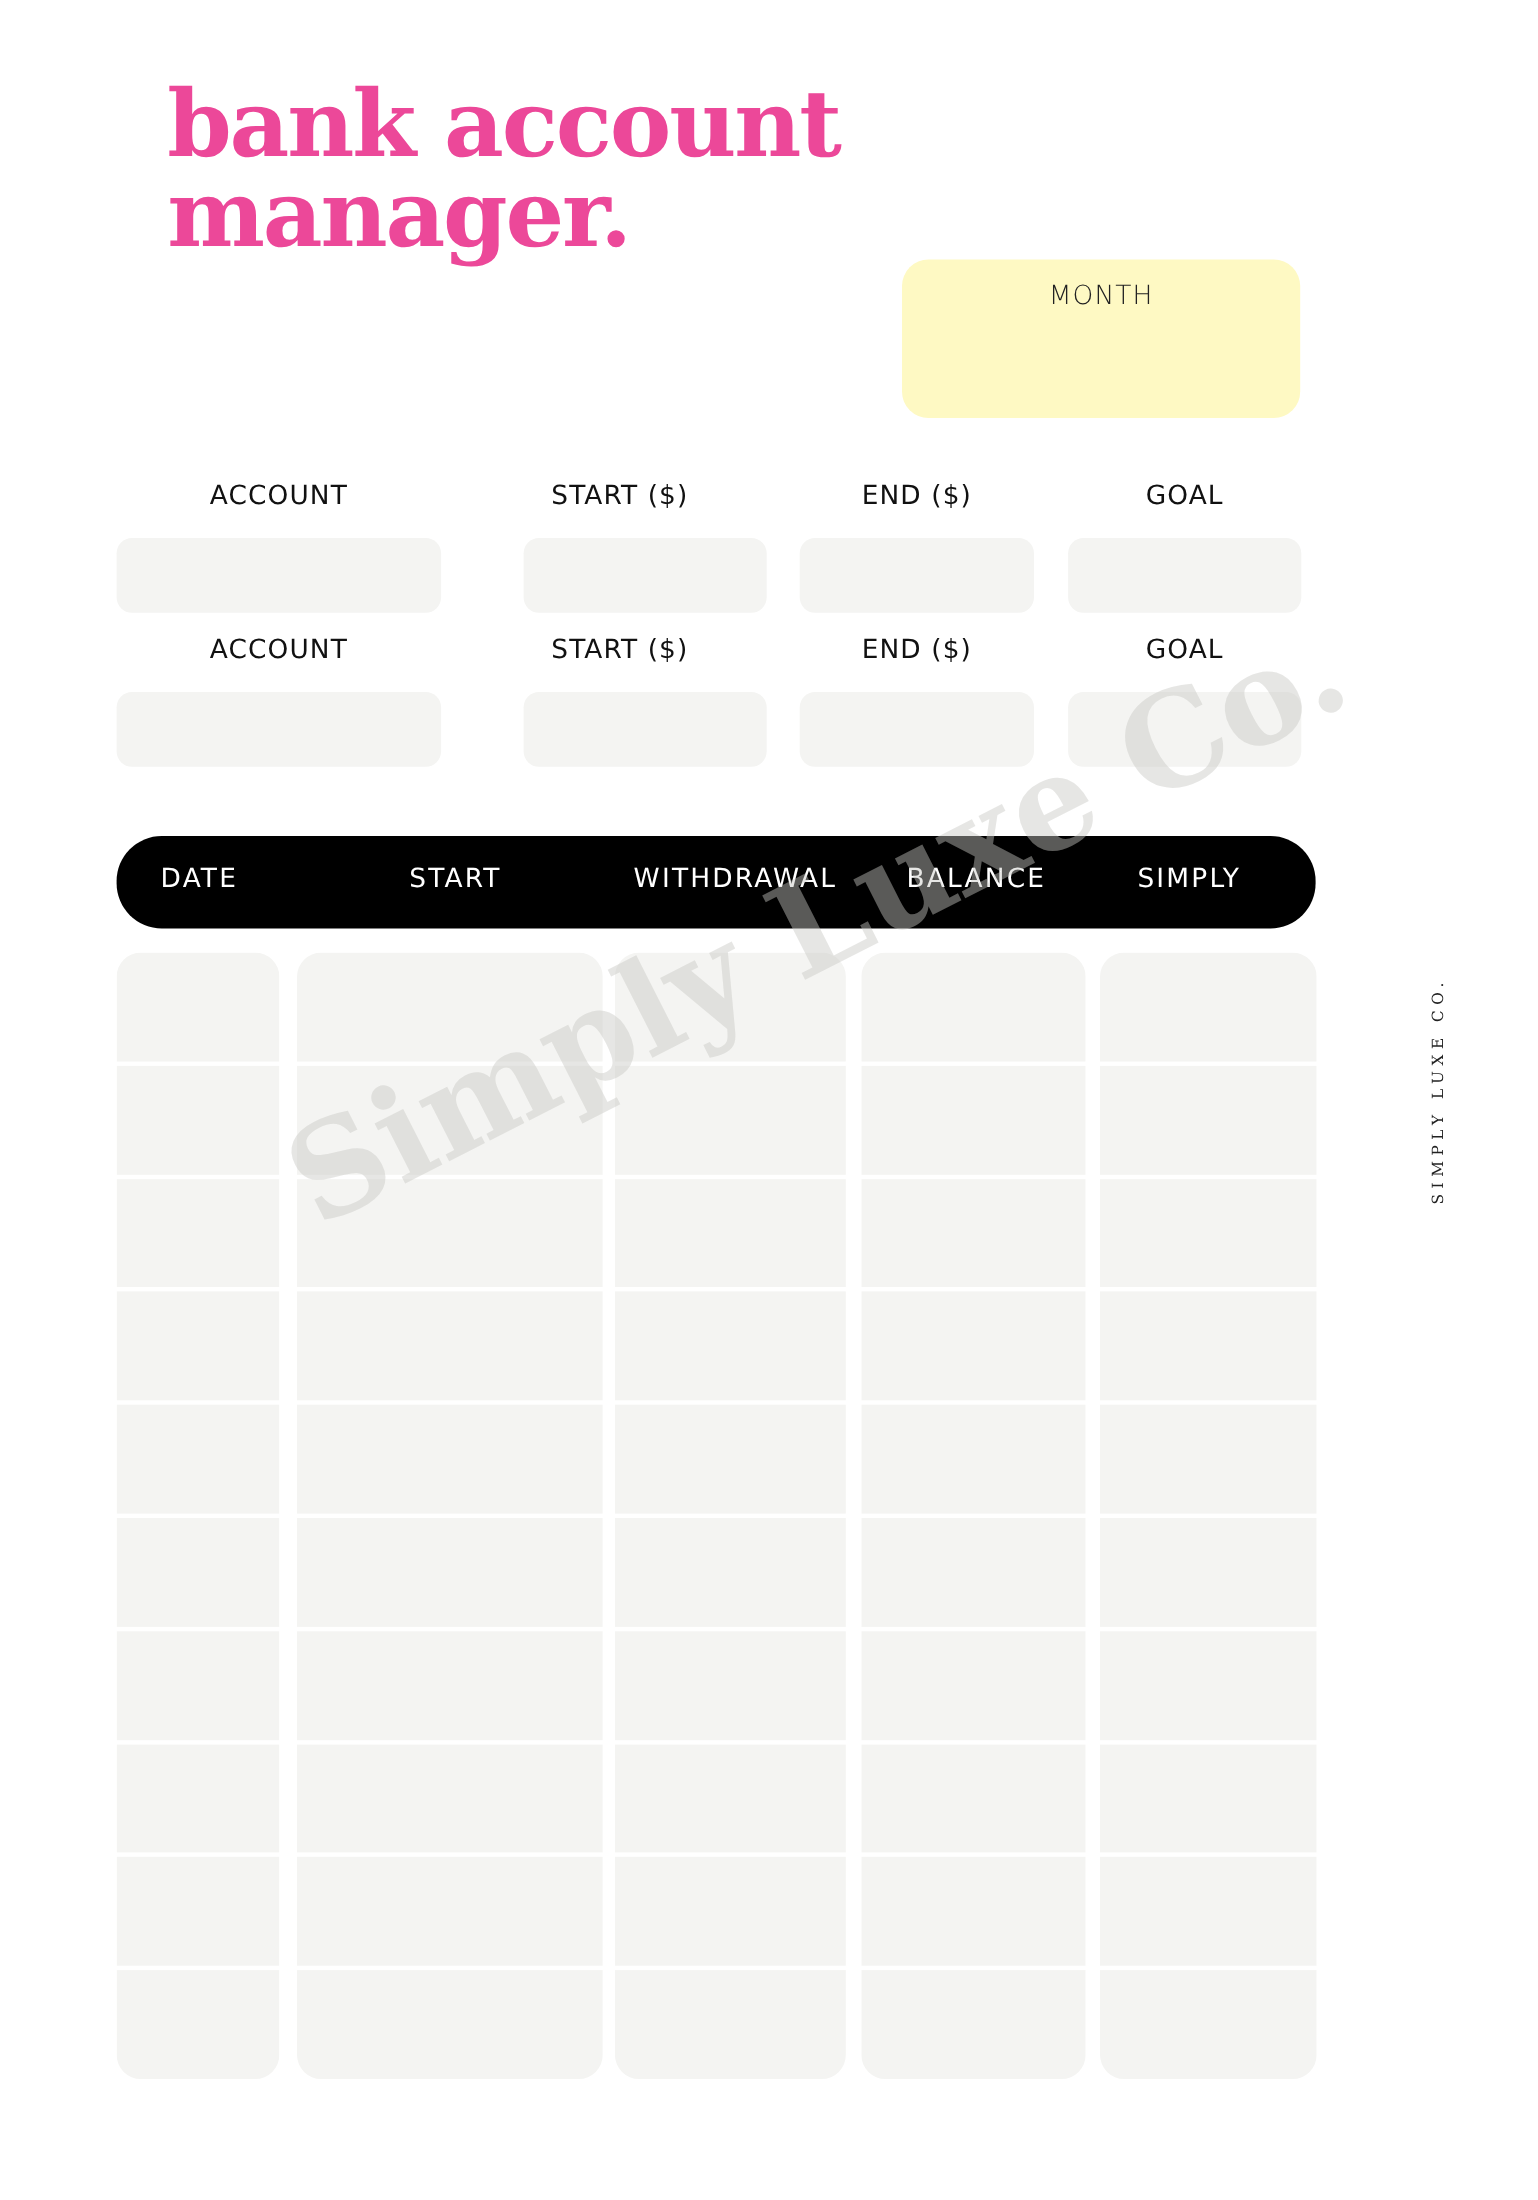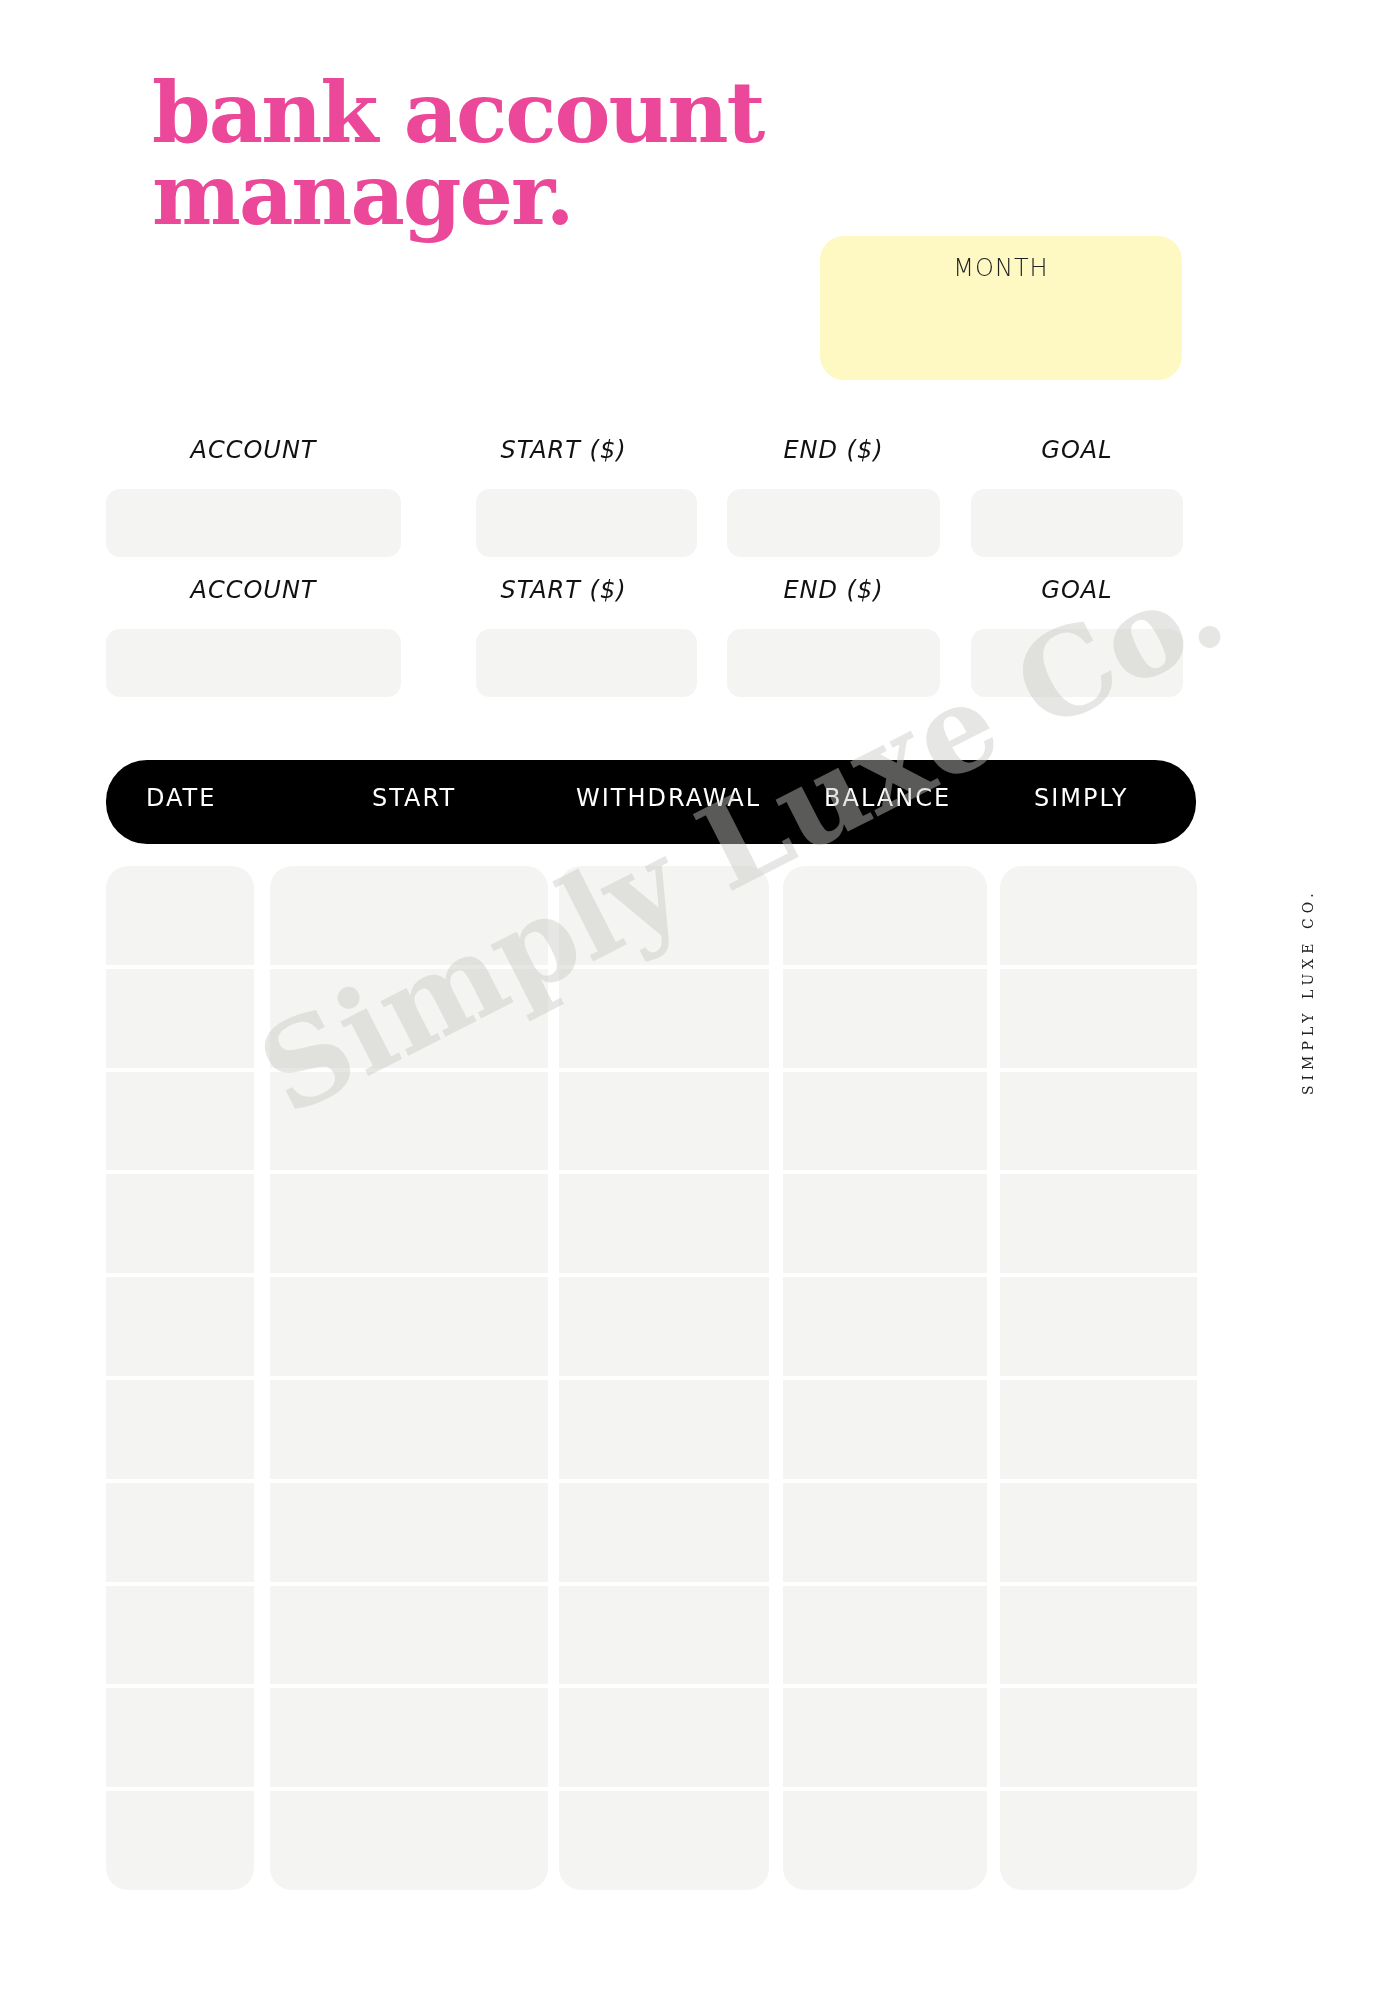--- a/index.html
+++ b/index.html
@@ -19,21 +19,21 @@
       position: absolute; left: 820px; top: 236px; width: 362px; height: 144px;
       background: #fef9c3; border-radius: 24px;
     }
     .month-label {
       position: absolute; left: 0; right: 0; top: 18px; text-align: center;
       font-size: 24px; letter-spacing: 1px; color: #222; font-weight: 300;
       font-family: "DejaVu Sans", sans-serif;
     }
     .field-label {
       position: absolute; text-align: center; font-size: 24px; color: #111;
-      letter-spacing: 1px; font-family: "DejaVu Sans", sans-serif; font-style: italic;
+      letter-spacing: 1px; font-family: "DejaVu Sans", sans-serif;
     }
     .field-box {
       position: absolute; background: #f4f4f2; border-radius: 14px; height: 68px;
     }
     .header-bar {
       position: absolute; left: 106px; top: 760px; width: 1090px; height: 84px;
       background: #000; border-radius: 41px;
     }
     .hdr {
       position: absolute; top: 24px; color: #fff; font-size: 24px;

